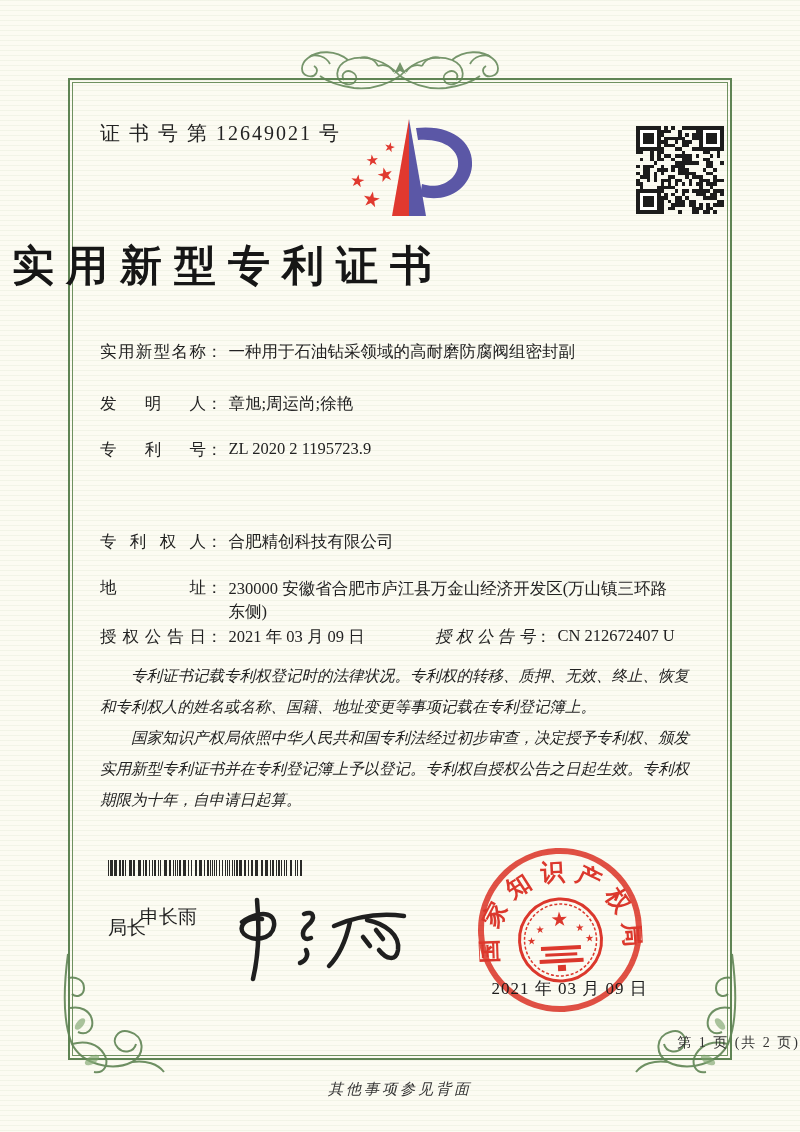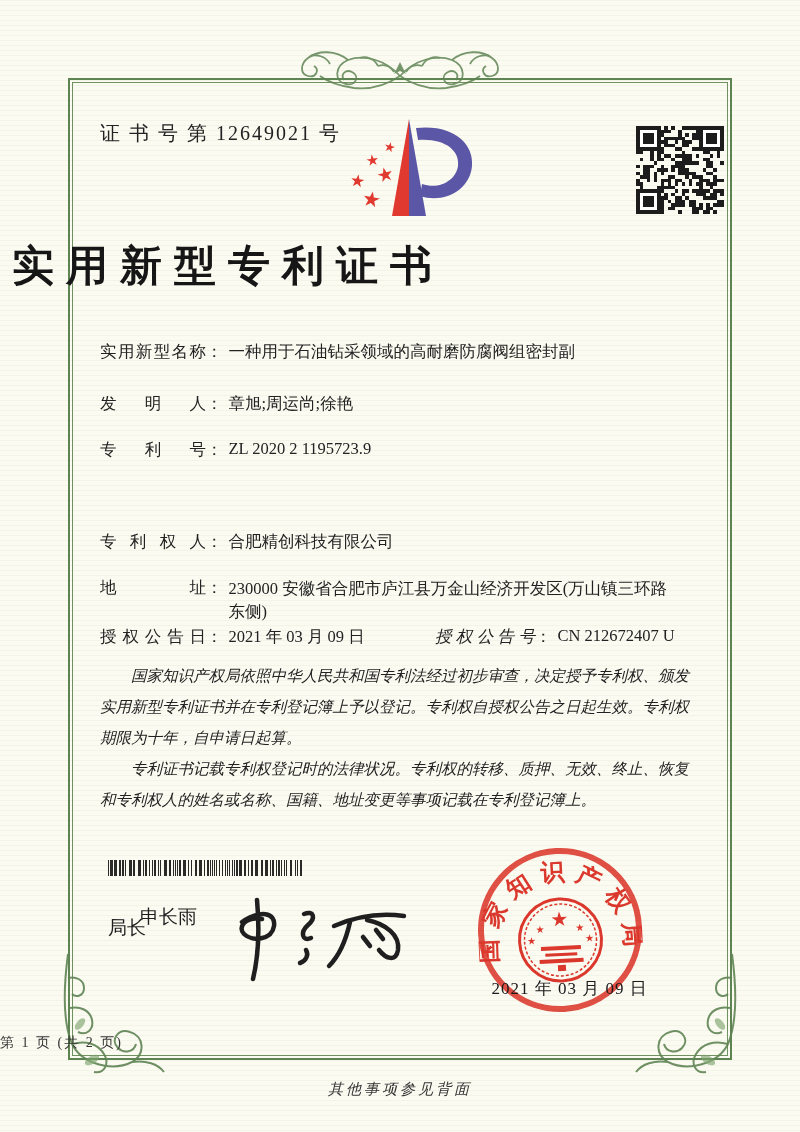--- a/index.html
+++ b/index.html
@@ -55,21 +55,21 @@
     position:absolute;left:478px;top:848px;width:164px;height:164px;
     border:6px solid rgba(224,57,46,0.88);border-radius:50%;box-sizing:border-box;
     mix-blend-mode:multiply;transform:rotate(-3deg);z-index:5;
   }
   .seal svg{position:absolute;inset:-6px;width:164px;height:164px;}
   .seal-date{
     position:absolute;left:487px;top:977px;width:165px;text-align:center;
     font-size:17px;color:#1b1b1b;z-index:6;letter-spacing:1px;
   }
   .page-num{
-    position:absolute;left:0;top:1034px;width:800px;text-align:left;
+    position:absolute;left:0;top:1034px;width:800px;text-align:right;
     font-size:14px;color:#333;letter-spacing:2px;
   }
   .back-note{
     position:absolute;left:0;top:1080px;width:800px;text-align:center;
     font-size:15px;color:#333;font-style:italic;letter-spacing:3px;
   }
   .ornament-top{position:absolute;left:290px;top:42px;width:220px;height:58px;}
   .flourish{position:absolute;width:130px;height:130px;}
   .flourish.bl{left:46px;top:948px;}
   .flourish.br{left:624px;top:948px;transform:scaleX(-1);}
@@ -405,22 +405,22 @@
   <div class="row" style="top:577px">
     <span class="lbl">地址</span><span class="colon">：</span><span class="val val-wrap">230000 安徽省合肥市庐江县万金山经济开发区(万山镇三环路东侧)</span>
   </div>
   <div class="row" style="top:626px">
     <span class="lbl">授权公告日</span><span class="colon">：</span><span class="val">2021 年 03 月 09 日</span>
     <span style="display:inline-block;width:62px"></span>
     <span class="lbl2">授权公告号</span><span class="colon">：</span><span class="val">CN 212672407 U</span>
   </div>
 
   <div class="paras">
+    <p>专利证书记载专利权登记时的法律状况。专利权的转移、质押、无效、终止、恢复和专利权人的姓名或名称、国籍、地址变更等事项记载在专利登记簿上。</p>
     <p>国家知识产权局依照中华人民共和国专利法经过初步审查，决定授予专利权、颁发实用新型专利证书并在专利登记簿上予以登记。专利权自授权公告之日起生效。专利权期限为十年，自申请日起算。</p>
-    <p>专利证书记载专利权登记时的法律状况。专利权的转移、质押、无效、终止、恢复和专利权人的姓名或名称、国籍、地址变更等事项记载在专利登记簿上。</p>
   </div>
 
   <div class="barcode">
     <svg id="bcsvg" viewBox="0 0 198 16" width="198" height="16" preserveAspectRatio="none" shape-rendering="crispEdges">
         <g fill="#2a2a28">
           <rect x="0" y="0" width="1" height="16"></rect>
           <rect x="2" y="0" width="3" height="16"></rect>
           <rect x="6" y="0" width="3" height="16"></rect>
           <rect x="11" y="0" width="2" height="16"></rect>
           <rect x="14" y="0" width="2" height="16"></rect>

